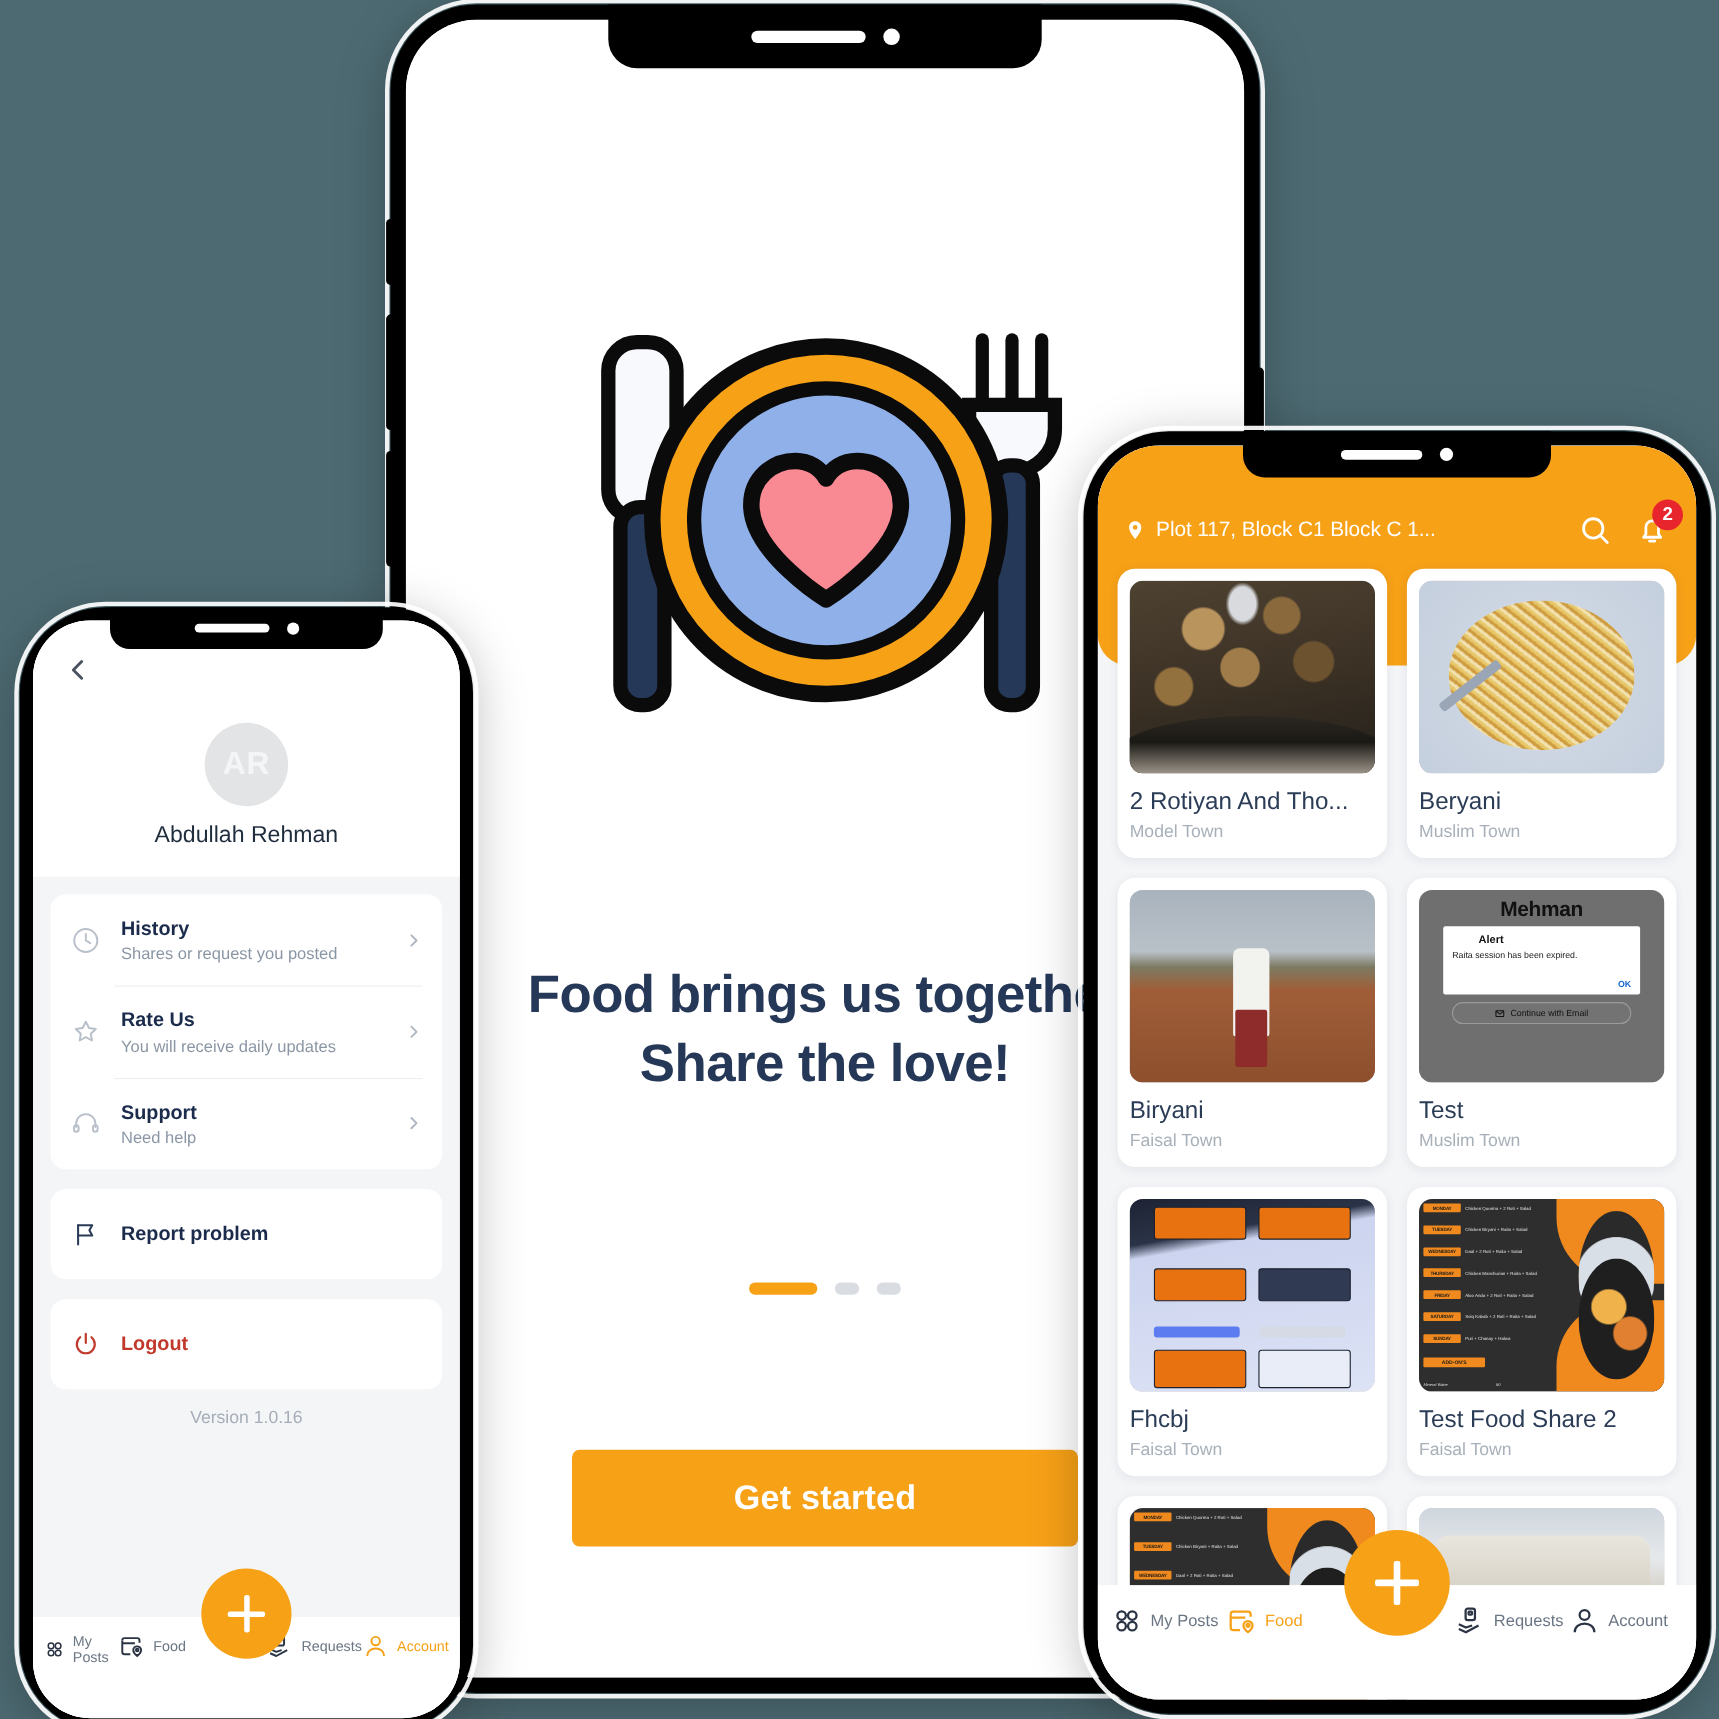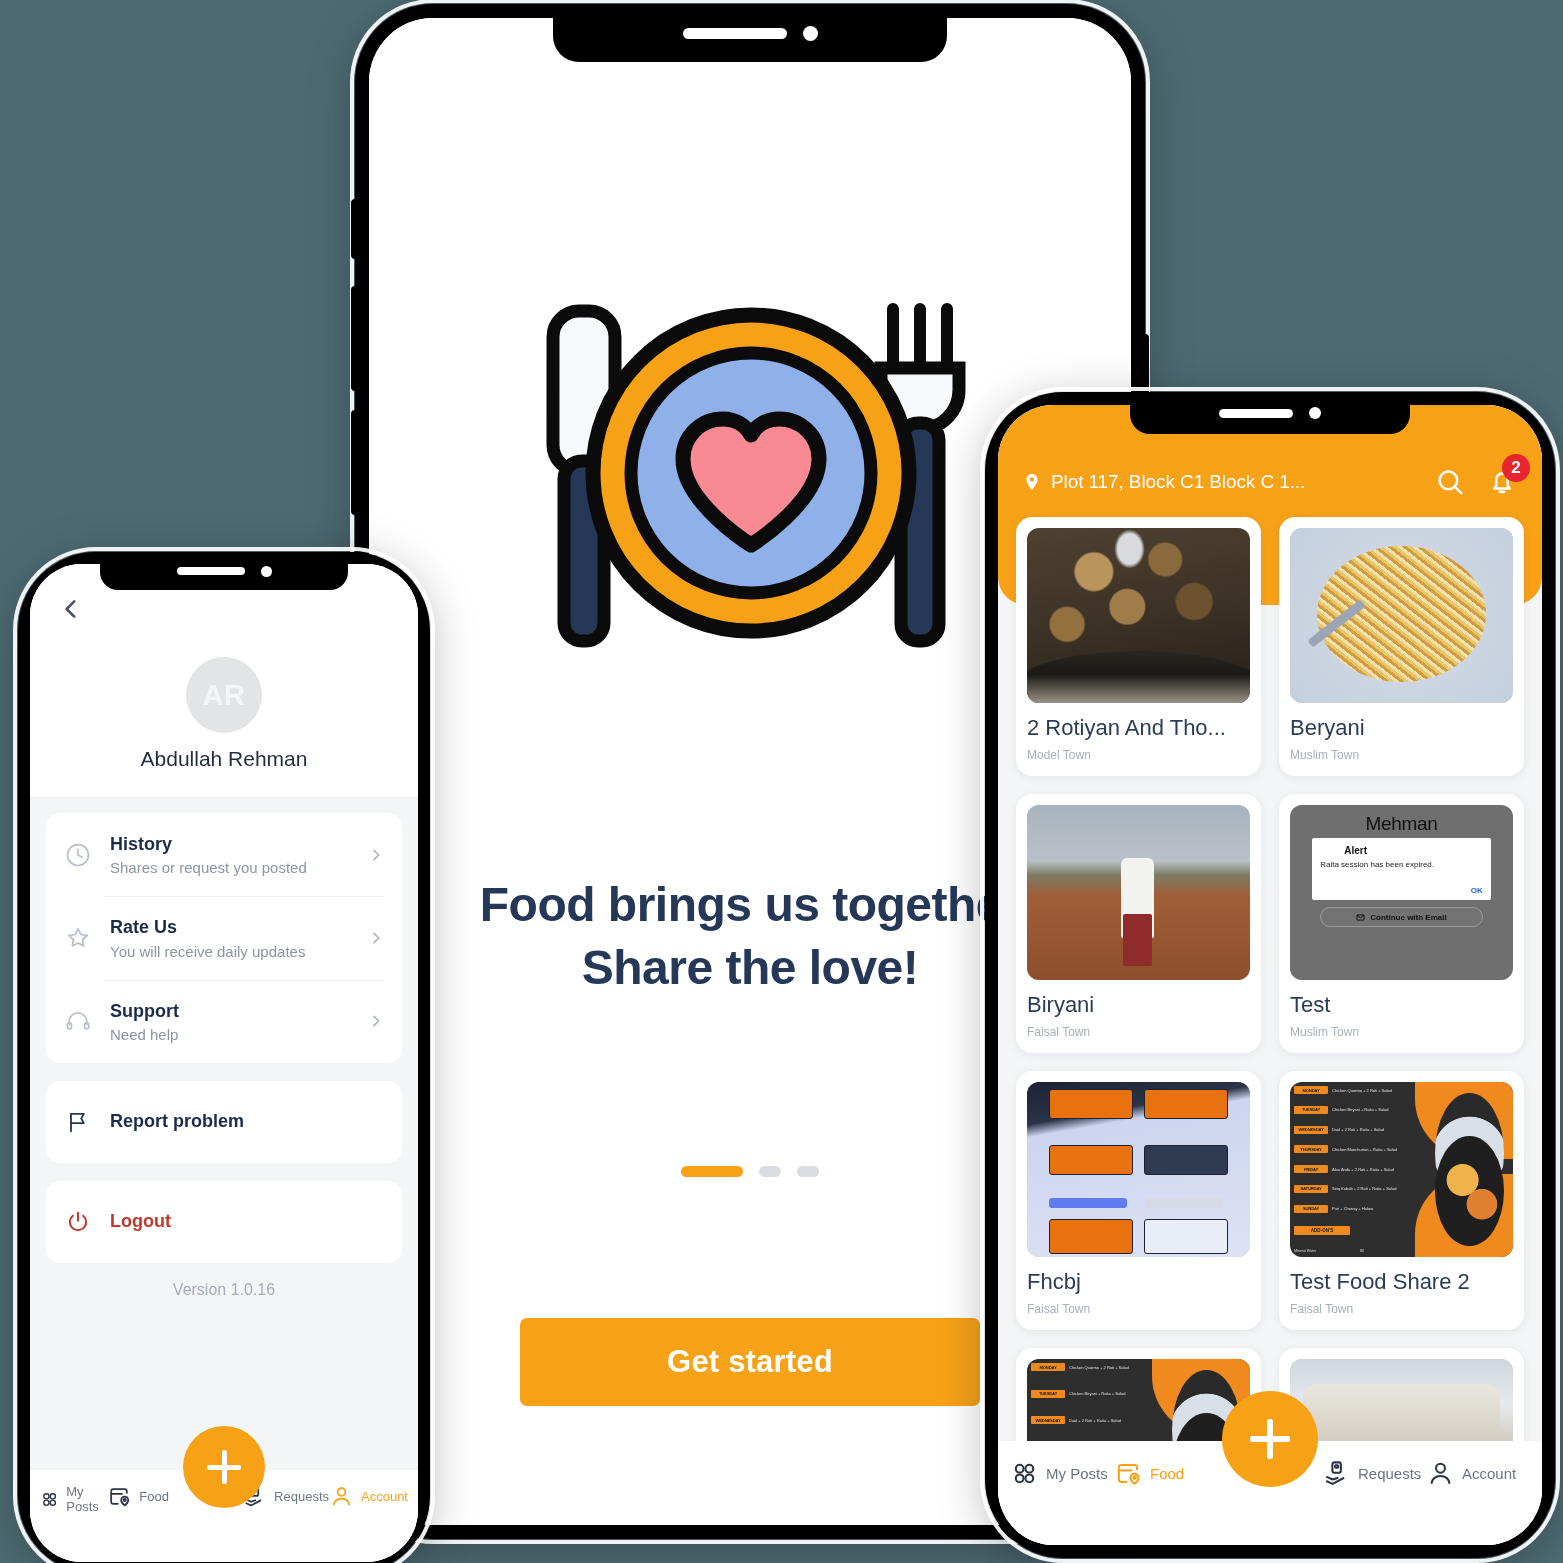--- a/index.html
+++ b/index.html
@@ -272,21 +272,21 @@
     border-radius: 12px;
     overflow: hidden;
     position: relative;
     background: #c9c9c9;
   }
   .food-title {
     margin-top: 12px;
     font-size: 22px; color: #2b3c57;
     white-space: nowrap; overflow: hidden; text-overflow: ellipsis;
   }
-  .food-loc { margin-top: 7px; font-size: 12px; color: #a8b0ba; }
+  .food-loc { margin-top: 7px; font-size: 16px; color: #a8b0ba; }
 
   
   .art-curry {
     position:absolute; inset:0;
     background:
       radial-gradient(circle at 30% 25%, #b9945d 0 9%, transparent 10%),
       radial-gradient(circle at 62% 18%, #8a6a3c 0 8%, transparent 9%),
       radial-gradient(circle at 45% 45%, #a07c4a 0 11%, transparent 12%),
       radial-gradient(circle at 75% 42%, #6d5230 0 9%, transparent 10%),
       radial-gradient(circle at 18% 55%, #93713f 0 8%, transparent 9%),
@@ -325,32 +325,32 @@
   }
   .art-field::after {
     content:""; position:absolute; left:43%; top:62%; width:13%; height:30%;
     background:#8e2b2b; border-radius:2px;
   }
   .art-alert {
     position:absolute; inset:0; background:#6f6f6f;
     display:flex; flex-direction:column; align-items:center;
     padding: 7px 10px;
   }
-  .art-alert .brand { color:#111; font-weight:normal; font-size:19px; letter-spacing:-0.3px; margin: 1px 0 3px; }
+  .art-alert .brand { color:#111; font-weight:bold; font-size:19px; letter-spacing:-0.3px; margin: 1px 0 3px; }
   .art-alert .dlg {
     width: 88%; background:#fff; border-radius:2px; padding: 7px 8px 5px;
     text-align:left;
   }
   .art-alert .dlg-t { font-size:10px; color:#111; font-weight:bold;margin-left:24px; }
   .art-alert .dlg-m { font-size:8px; color:#222; margin-top:4px; line-height:1.25; }
   .art-alert .dlg-ok { font-size:8px; color:#1666d0; font-weight:bold; text-align:right; margin-top:16px; }
   .art-alert .cta {
     margin-top:7px; width:80%; height:20px; border:1px solid #9a9a9a; border-radius:10px;
     display:flex; align-items:center; justify-content:center; gap:5px;
-    font-size:8px; color:#111; font-weight:bold; background:#737373;
+    font-size:8px; color:#111; font-weight:normal; background:#737373;
   }
   .art-screenshot {
     position:absolute; inset:0;
     background: linear-gradient(170deg, #1d2333 0%, #2b3348 20%, #ccd4ef 26%, #dde3f5 100%);
   }
   .art-screenshot .row {
     position:absolute; left:10%; width:80%; height:17%;
     display:flex; gap:6%;
   }
   .art-screenshot .tile { flex:1; background:#e8720f; border-radius:3px; border:1px solid #1c2230; }

